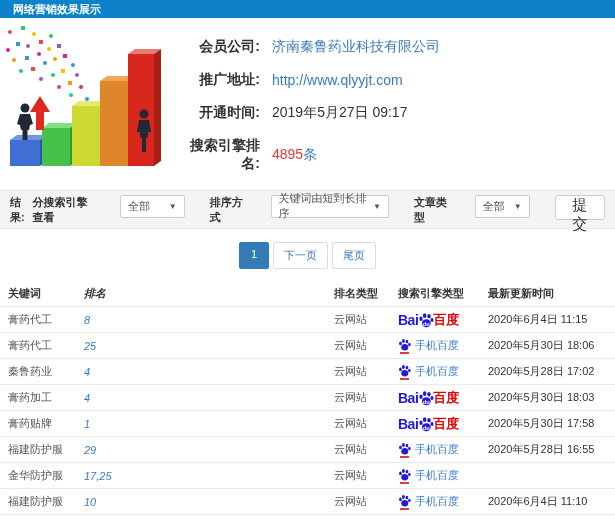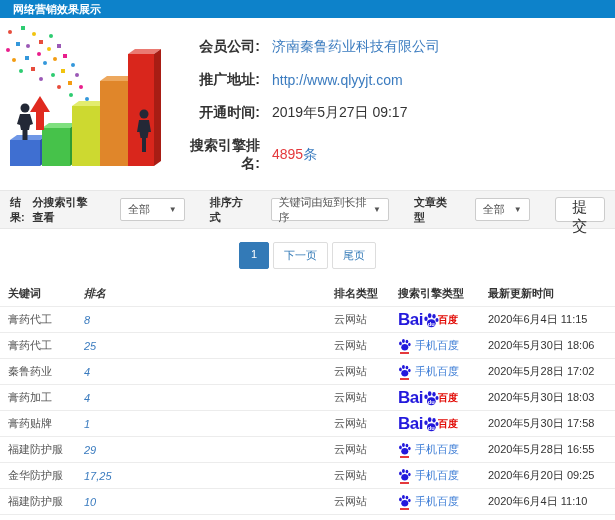--- a/index.html
+++ b/index.html
@@ -14,21 +14,21 @@
   .info { padding-top:20px; font-size:14px; flex:1; }
   .info-row { display:flex; align-items:center; margin-bottom:15px; }
   .info-label { width:78px; text-align:right; font-weight:bold; color:#333; }
   .info-value { margin-left:12px; color:#333; }
   .link { color:#3a7bbf; text-decoration:none; cursor:pointer; }
   .red { color:#e4393c; }
 
   .filterbar { background:#f4f4f4; border-top:1px solid #e7e7e7; border-bottom:1px solid #e7e7e7;
     height:39px; display:flex; align-items:center; padding:0 10px; font-size:11px; margin-top:2px; }
   .result-label { font-weight:bold; color:#333; }
-  .filter-controls { margin-left:auto; display:flex; align-items:center; gap:25px; }
+  .filter-controls { margin-left:auto; display:flex; align-items:flex-start; gap:25px; }
   .f-label { font-weight:bold; color:#333; }
   .select { background:#fff; border:1px solid #ccc; border-radius:2px; height:23px;
     display:flex; align-items:center; padding:0 7px; color:#555; cursor:pointer; }
   .select .caret { margin-left:auto; color:#555; font-size:8px; padding-left:6px; }
   .sel-engine { width:76px; } .sel-sort { width:142px; } .sel-article { width:64px; }
   .submit-btn { background:#fff; border:1px solid #ccc; border-radius:3px; height:25px;
     padding:0 12px; font-size:15px; color:#333; cursor:pointer; }
 
   .pagination { display:flex; justify-content:center; margin:13px 0 11px; }
   .page-btn { border:1px solid #ddd; border-radius:2px; min-width:30px; text-align:center;
@@ -41,22 +41,22 @@
   .trow { border-top:1px solid #ececec; }
   .c1 { width:84px; padding-left:8px; color:#555; }
   .c2 { width:250px;font-style:italic; }
   .c3 { width:64px; color:#555; }
   .c4 { width:90px; display:flex; align-items:center; }
   .c5 { flex:1; color:#333; }
   .thead .c1, .thead .c3, .thead .c5 { color:#333;font-family:Liberation Serif, serif; }
   .rank-link { color:#3a7bbf; cursor:pointer; }
 
   .bd { display:inline-flex; align-items:center; font-weight:bold; line-height:1; }
-  .bd-bai { color:#2319dc; font-size:17px; letter-spacing:-0.5px; }
-  .bd-cn { color:#e10601; font-size:10px; margin-left:-1px; }
+  .bd-bai { color:#2319dc; font-size:14px; letter-spacing:-0.5px; }
+  .bd-cn { color:#e10601; font-size:13px; margin-left:-1px; }
   .mbd { display:inline-flex; align-items:center; gap:4px; cursor:pointer; }
   .mbd-icon { display:inline-flex; flex-direction:column; align-items:center; }
   .mbd-underline { width:9px; height:2px; background:#e4393c; margin-top:1px; }
   .mbd-text { font-size:11px; color:#3a7bd5; }
 </style>
 </head>
 <body>
 
 <div class="topbar">
   <span>网络营销效果展示</span>
@@ -335,21 +335,20 @@
                 <ellipse cx="10" cy="5.5" rx="2.7" ry="3.6" fill="#2319dc"></ellipse>
                 <ellipse cx="16.5" cy="6.5" rx="2.5" ry="3.4" fill="#2319dc"></ellipse>
                 <ellipse cx="21" cy="12" rx="2.3" ry="3.1" fill="#2319dc"></ellipse>
                 <path d="M6 17 C6 12.5 9 11 12.5 11 C16 11 19 13 19 17 C19 21 16 23 12.5 23 C9 23 6 21 6 17 Z" fill="#2319dc"></path>
               </svg>
               <span class="mbd-underline"></span>
             </span>
             <span class="mbd-text">手机百度</span>
           </span>
         </span>
-    <span class="c5">2020年6月20日 09:25</span>
   </div>
 
   <div class="trow">
     <span class="c1">福建防护服</span>
     <span class="c2"><span class="rank-link">10</span></span>
     <span class="c3">云网站</span>
     <span class="c4">
           <span class="mbd">
             <span class="mbd-icon">
               <svg width="13" height="13" viewBox="0 0 24 24">

